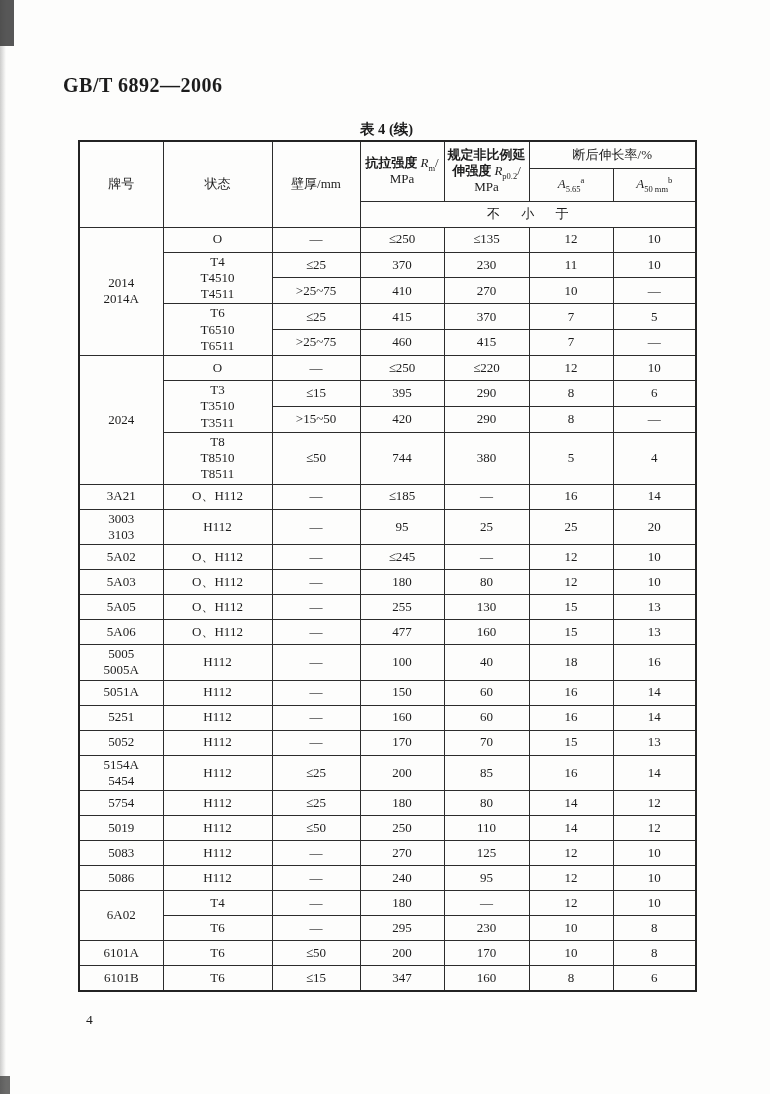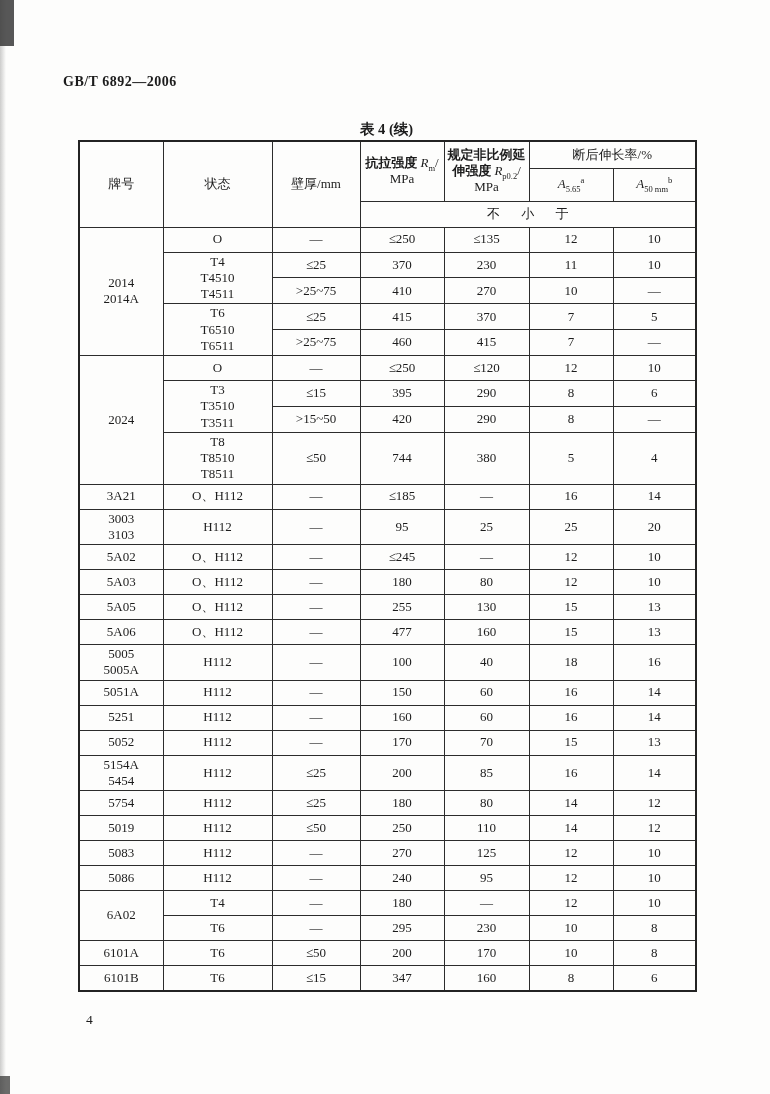--- a/index.html
+++ b/index.html
@@ -20,21 +20,21 @@
   .scan-edge-left {
     position: absolute; left: 0; top: 0; width: 6px; height: 1094px;
     background: linear-gradient(to right, rgba(60,60,60,0.25), rgba(60,60,60,0));
   }
   .scan-mark-top { position:absolute; left:0; top:0; width:14px; height:46px; background:#3a3a3a; opacity:0.85; }
   .scan-mark-bottom { position:absolute; left:0; top:1076px; width:10px; height:18px; background:#3a3a3a; opacity:0.75; }
 
   .doc-code {
     position: absolute;
     left: 63px; top: 74px;
-    font-size: 14px;
+    font-size: 20px;
     font-weight: bold;
     letter-spacing: 0.5px;
   }
   .table-title {
     position: absolute;
     left: 78px; top: 120px;
     width: 617px;
     text-align: center;
     font-size: 14.5px;
     font-weight: bold;
@@ -163,21 +163,21 @@
           <td>460</td>
           <td>415</td>
           <td>7</td>
           <td>—</td>
         </tr>
         <tr>
           <td rowspan="4">2024</td>
           <td>O</td>
           <td>—</td>
           <td>≤250</td>
-          <td>≤120</td>
+          <td>≤220</td>
           <td>12</td>
           <td>10</td>
         </tr>
         <tr>
           <td rowspan="2">T3<br>T3510<br>T3511</td>
           <td>≤15</td>
           <td>395</td>
           <td>290</td>
           <td>8</td>
           <td>6</td>

